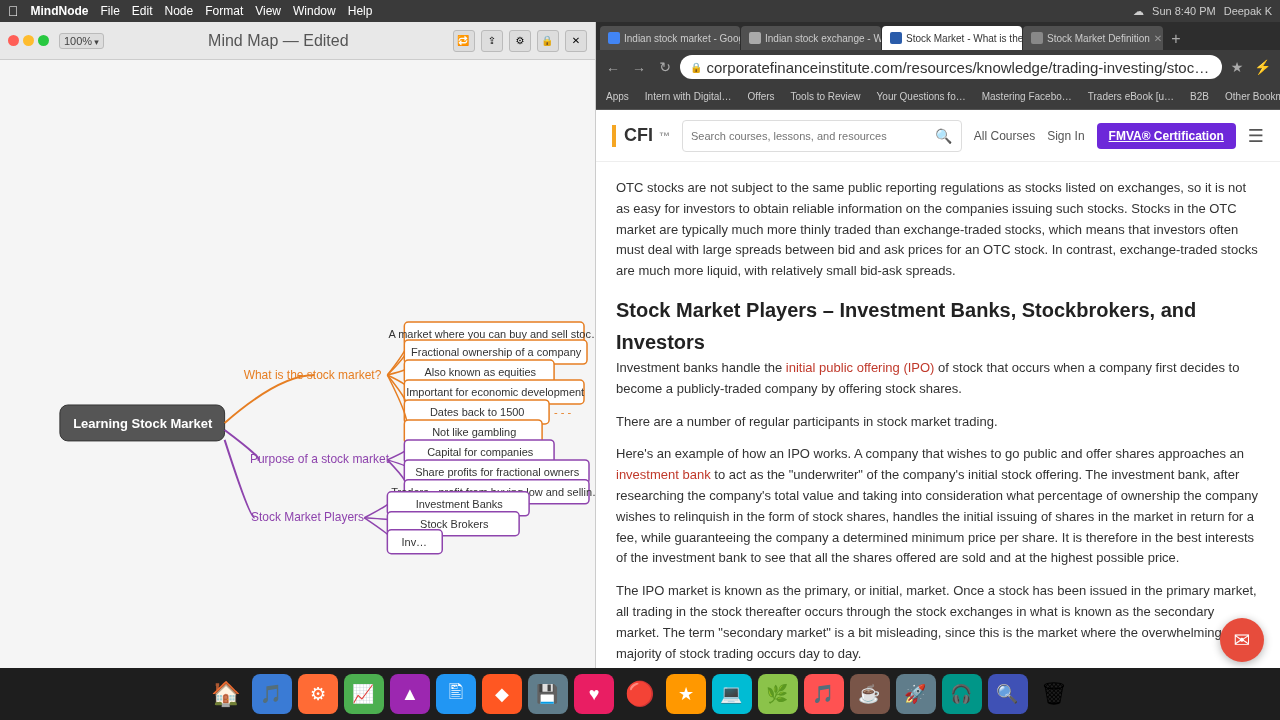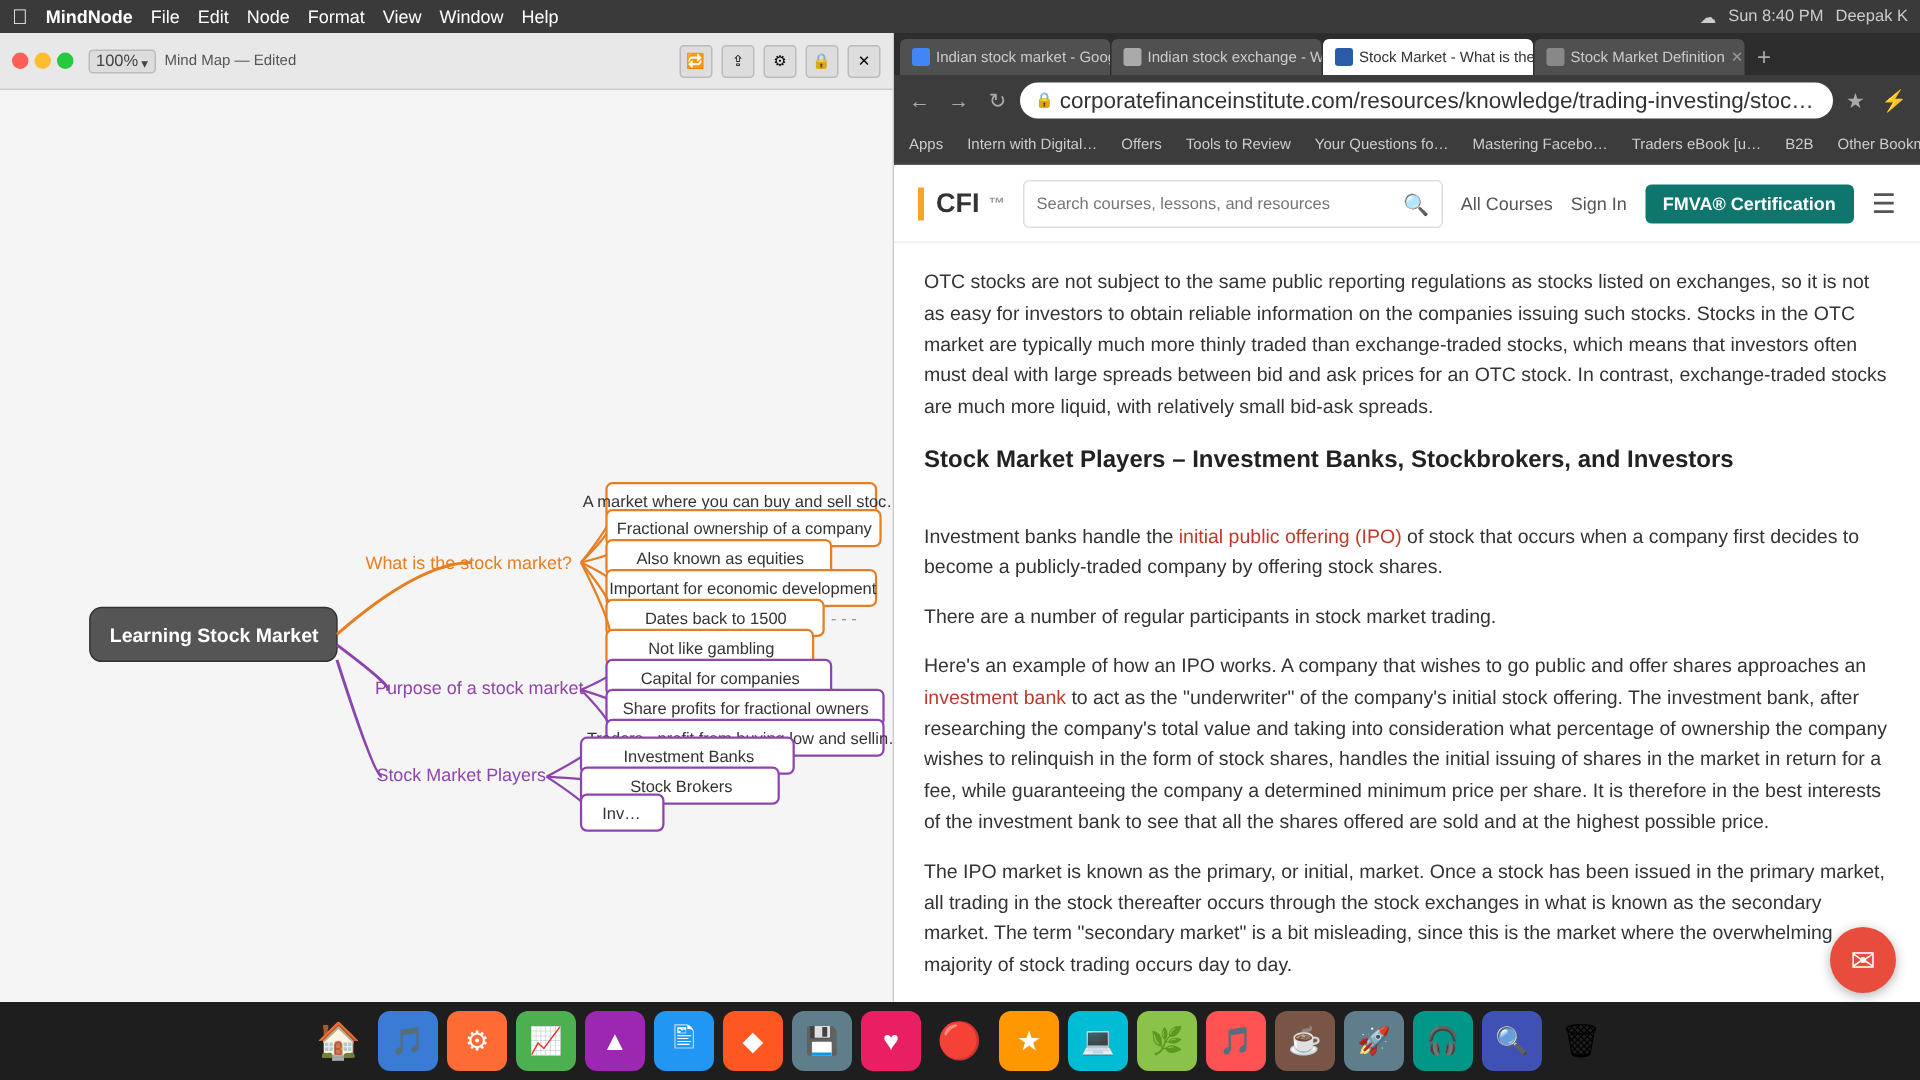--- a/index.html
+++ b/index.html
@@ -40,22 +40,22 @@
       height: 38px;
       background: #e8e8e8;
       border-bottom: 1px solid #ccc;
       display: flex;
       align-items: center;
       padding: 0 8px;
       gap: 6px;
     }
     .mindnode-title {
       flex: 1;
-      text-align: left;
-      font-size: 10px;
+      text-align: center;
+      font-size: 16px;
       color: #555;
     }
     .toolbar-btn {
       width: 22px; height: 22px;
       background: #ddd;
       border: 1px solid #bbb;
       border-radius: 3px;
       font-size: 10px;
       cursor: pointer;
       display: flex; align-items: center; justify-content: center;
@@ -211,47 +211,48 @@
     }
     .cfi-nav-links {
       display: flex;
       gap: 12px;
       font-size: 12px;
       color: #555;
       margin-left: auto;
     }
     .cfi-nav-links span { cursor: pointer; }
     .fmva-btn {
-      background: #0f766e;
+      background: #6d28d9;
       color: #fff;
       padding: 6px 12px;
       border-radius: 4px;
       font-size: 12px;
       font-weight: bold;
       cursor: pointer;
       white-space: nowrap;
+      text-decoration: underline;
     }
     .hamburger { font-size: 18px; color: #555; cursor: pointer; }
 
     
     .article-content {
       flex: 1;
       overflow-y: scroll;
       padding: 16px 20px;
       background: #fff;
       font-size: 13px;
       line-height: 1.6;
       color: #333;
     }
     .article-content::-webkit-scrollbar { width: 8px; }
     .article-content::-webkit-scrollbar-track { background: #f1f1f1; }
     .article-content::-webkit-scrollbar-thumb { background: #ccc; border-radius: 4px; }
 
     .article-content p { margin-bottom: 12px; }
-    .article-content h2 { font-size: 16px; font-weight: bold; color: #222; margin-bottom: 28px; margin-top: 4px; }
+    .article-content h2 { font-size: 20px; font-weight: bold; color: #222; margin-bottom: 0; margin-top: 4px; }
     .article-content a { color: #c0392b; text-decoration: none; }
 
     .chat-bubble {
       position: fixed;
       bottom: 40px;
       right: 16px;
       width: 44px; height: 44px;
       background: #e74c3c;
       border-radius: 50%;
       display: flex; align-items: center; justify-content: center;

